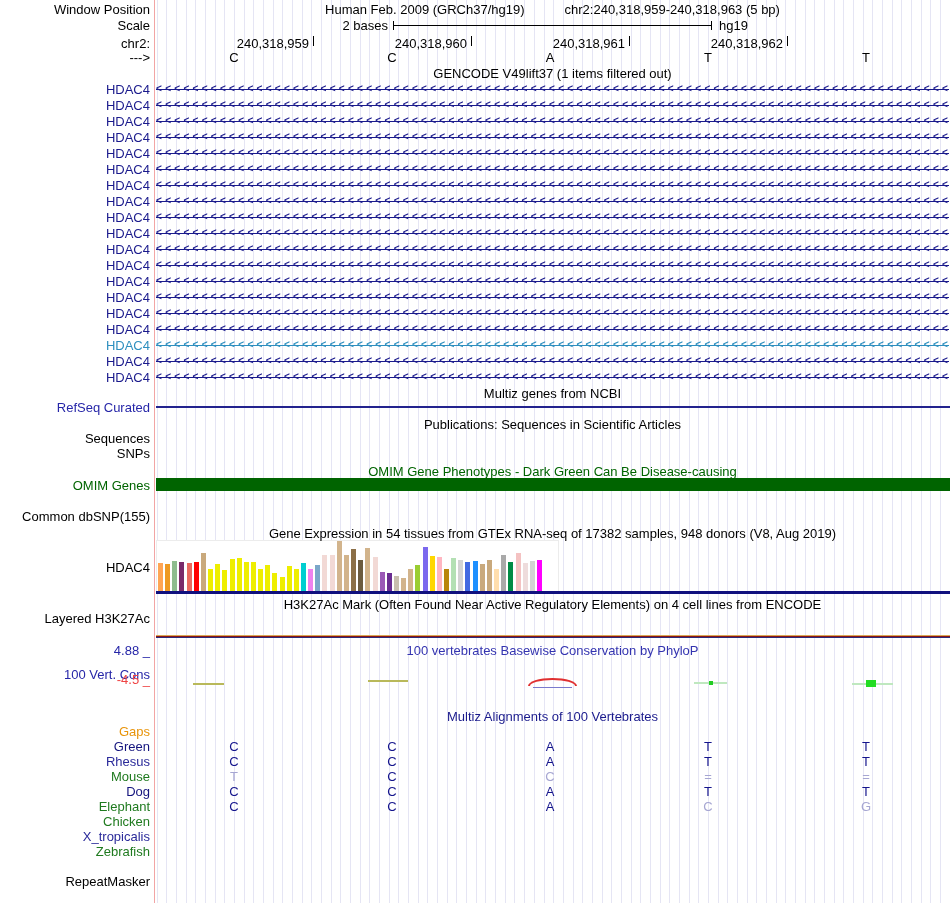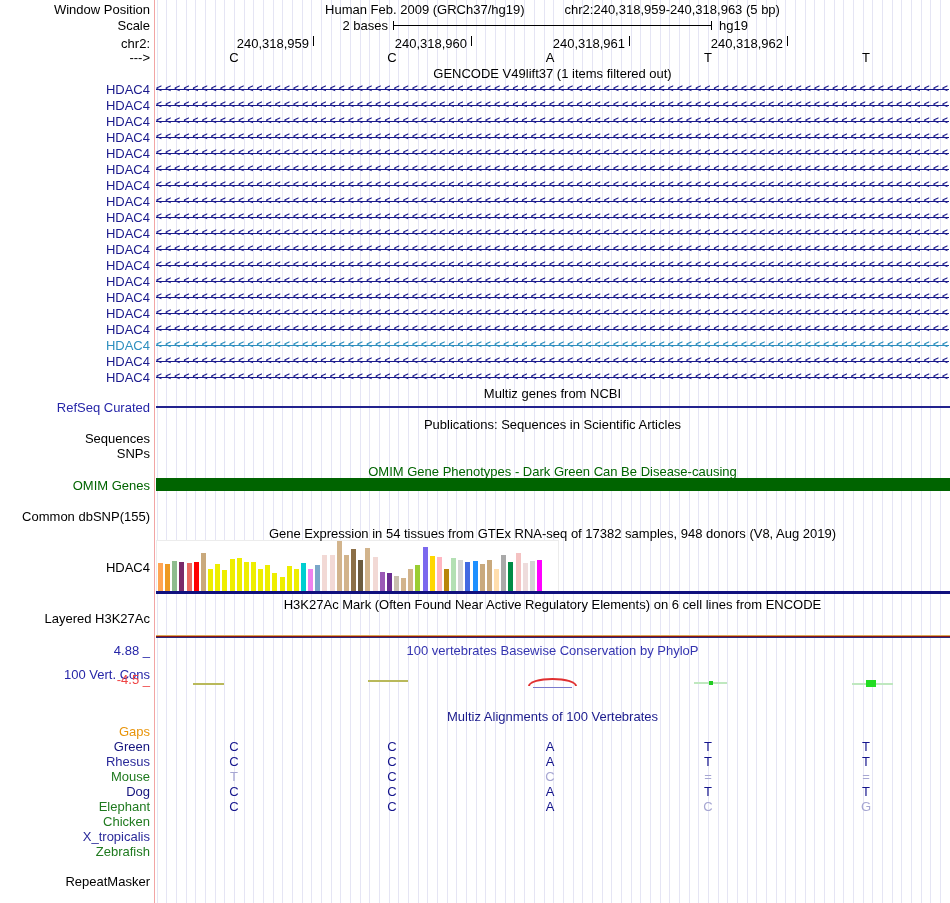--- a/index.html
+++ b/index.html
@@ -181,21 +181,21 @@
       <div class="gtex-bar" style="left:336.05px;height:22px;background:#FFDEAD"></div>
       <div class="gtex-bar" style="left:343.20px;height:36px;background:#A9A9A9"></div>
       <div class="gtex-bar" style="left:350.35px;height:29px;background:#008B45"></div>
       <div class="gtex-bar" style="left:357.50px;height:38px;background:#F4C2C2"></div>
       <div class="gtex-bar" style="left:364.65px;height:28px;background:#EEDCDC"></div>
       <div class="gtex-bar" style="left:371.80px;height:30px;background:#D3D3D3"></div>
       <div class="gtex-bar" style="left:378.95px;height:31px;background:#FF00FF"></div>
     </div>
   <div class="hbar" style="top:591px;height:3px;background:#10107E"></div>
 
-  <div class="title z2" style="top:597px">H3K27Ac Mark (Often Found Near Active Regulatory Elements) on 6 cell lines from ENCODE</div>
+  <div class="title z2" style="top:597px">H3K27Ac Mark (Often Found Near Active Regulatory Elements) on 4 cell lines from ENCODE</div>
   <div class="lbl" style="top:611px">Layered H3K27Ac</div>
   <div id="h3k27ac-layers">
       <div class="hbar" style="top:635px;height:1px;background:#D9A855"></div>
       <div class="hbar" style="top:636px;height:1px;background:#8B1515"></div>
       <div class="hbar" style="top:637px;height:1px;background:#2B2B7A"></div>
     </div>
 
   <div class="lbl blue" style="top:643px">4.88 _</div>
   <div class="title z2" style="top:643px;color:#3434B0">100 vertebrates Basewise Conservation by PhyloP</div>
   <div class="lbl blue" style="top:667px">100 Vert. Cons</div>

